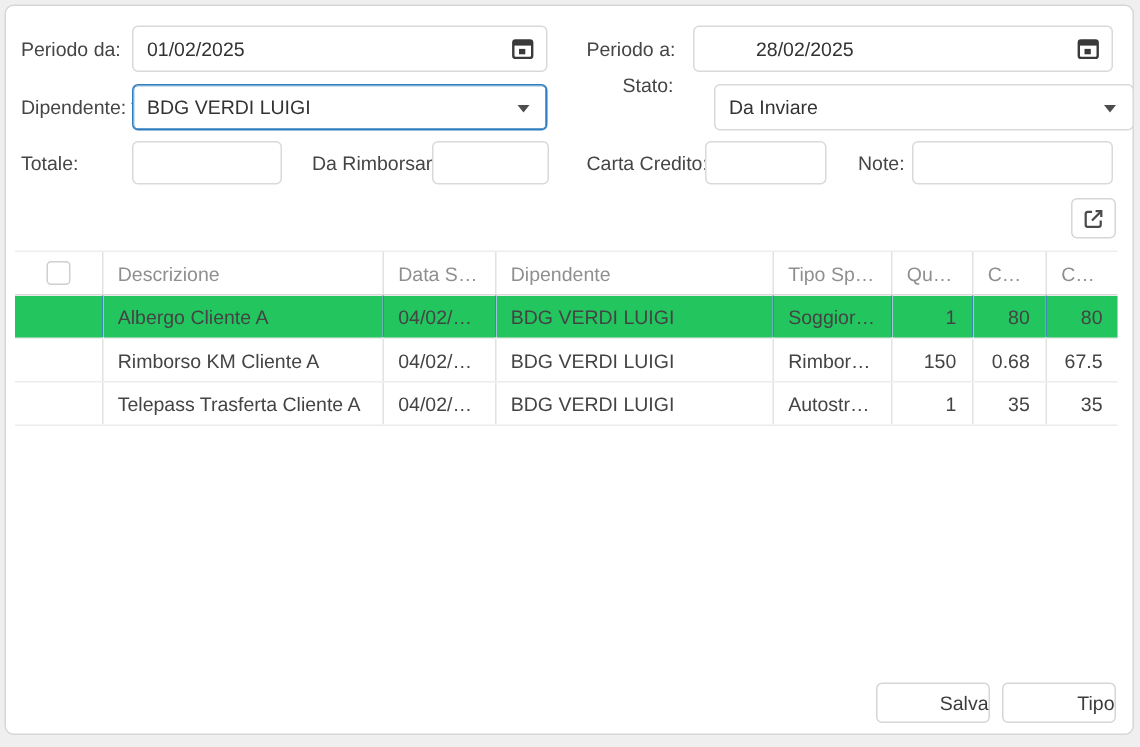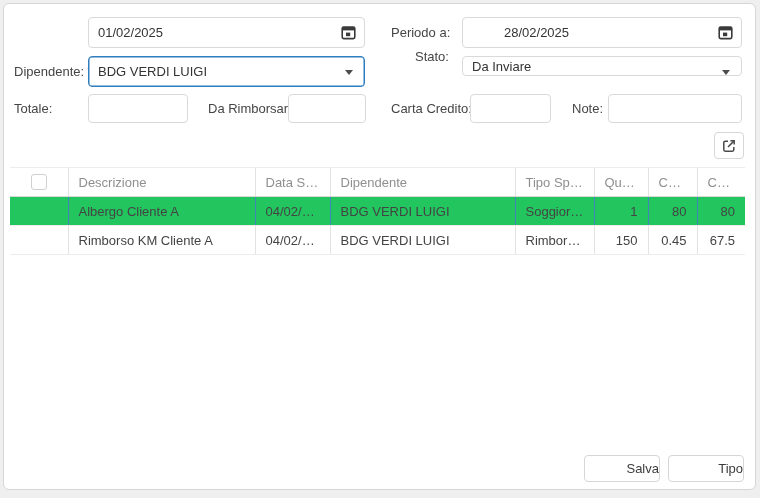--- a/index.html
+++ b/index.html
@@ -109,20 +109,21 @@
     cursor: pointer;
     text-align: right;
     line-height: 25px;
   }
 </style>
 </head>
 <body>
 
 <div class="panel">
 
+  <div class="abs lbl" style="left:10px; top:13px; line-height:31px;">Periodo da:</div>
   <div class="field" style="left:84px; top:13px; width:277px; height:31px;">
     <input type="text" value="01/02/2025" style="">
     <svg class="cal-icon" viewBox="0 0 15 15">
       <rect x="1.2" y="2" width="12.6" height="11.6" rx="1.5" fill="none" stroke="#3a3a3a" stroke-width="1.6"></rect>
       <rect x="1.2" y="2" width="12.6" height="3.4" fill="#3a3a3a"></rect>
       <rect x="5" y="7.6" width="4.2" height="3.6" fill="#3a3a3a"></rect>
     </svg>
   </div>
 
   <div class="abs lbl" style="left:387px; top:13px; line-height:31px;">Periodo a:</div>
@@ -135,21 +136,21 @@
     </svg>
   </div>
 
   <div class="abs lbl" style="left:10px; top:52px; line-height:31px;"><span>Dipendente:</span><span class="req">*</span></div>
   <div class="field focused" style="left:84px; top:52px; width:277px; height:31px;">
     <input type="text" value="BDG VERDI LUIGI" style="">
     <span class="dd-arrow"></span>
   </div>
 
   <div class="abs lbl" style="left:387px; top:37px; line-height:31px;margin-left:24px;">Stato:</div>
-  <div class="field" style="left:458px; top:52px; width:280px; height:20px;">
+  <div class="field" style="left:472px; top:52px; width:280px; height:31px;">
     <input type="text" value="Da Inviare" style="">
     <span class="dd-arrow"></span>
   </div>
 
   <div class="abs lbl" style="left:10px; top:90px; line-height:29px;">Totale:</div>
   <div class="field noicon" style="left:84px; top:90px; width:100px; height:29px;">
     <input type="text" value="" style="">
   </div>
 
   <div class="abs lbl" style="left:204px; top:90px; line-height:29px;">Da Rimborsare:</div>
@@ -211,22 +212,32 @@
         <td class="num">80</td>
         <td class="num">80</td>
       </tr>
       <tr>
         <td></td>
         <td>Rimborso KM Cliente A</td>
         <td>04/02/2025</td>
         <td>BDG VERDI LUIGI</td>
         <td>Rimborso T...</td>
         <td class="num">150</td>
-        <td class="num">0.45</td>
+        <td class="num">0.68</td>
         <td class="num">67.5</td>
+      </tr>
+      <tr>
+        <td></td>
+        <td>Telepass Trasferta Cliente A</td>
+        <td>04/02/2025</td>
+        <td>BDG VERDI LUIGI</td>
+        <td>Autostrada</td>
+        <td class="num">1</td>
+        <td class="num">35</td>
+        <td class="num">35</td>
       </tr>
     </tbody>
   </table>
 
   <button class="btn" style="left:580px; top:451px;">Salva</button>
   <button class="btn" style="left:664px; top:451px;">Tipo</button>
 
 </div>
 
 </body></html>

